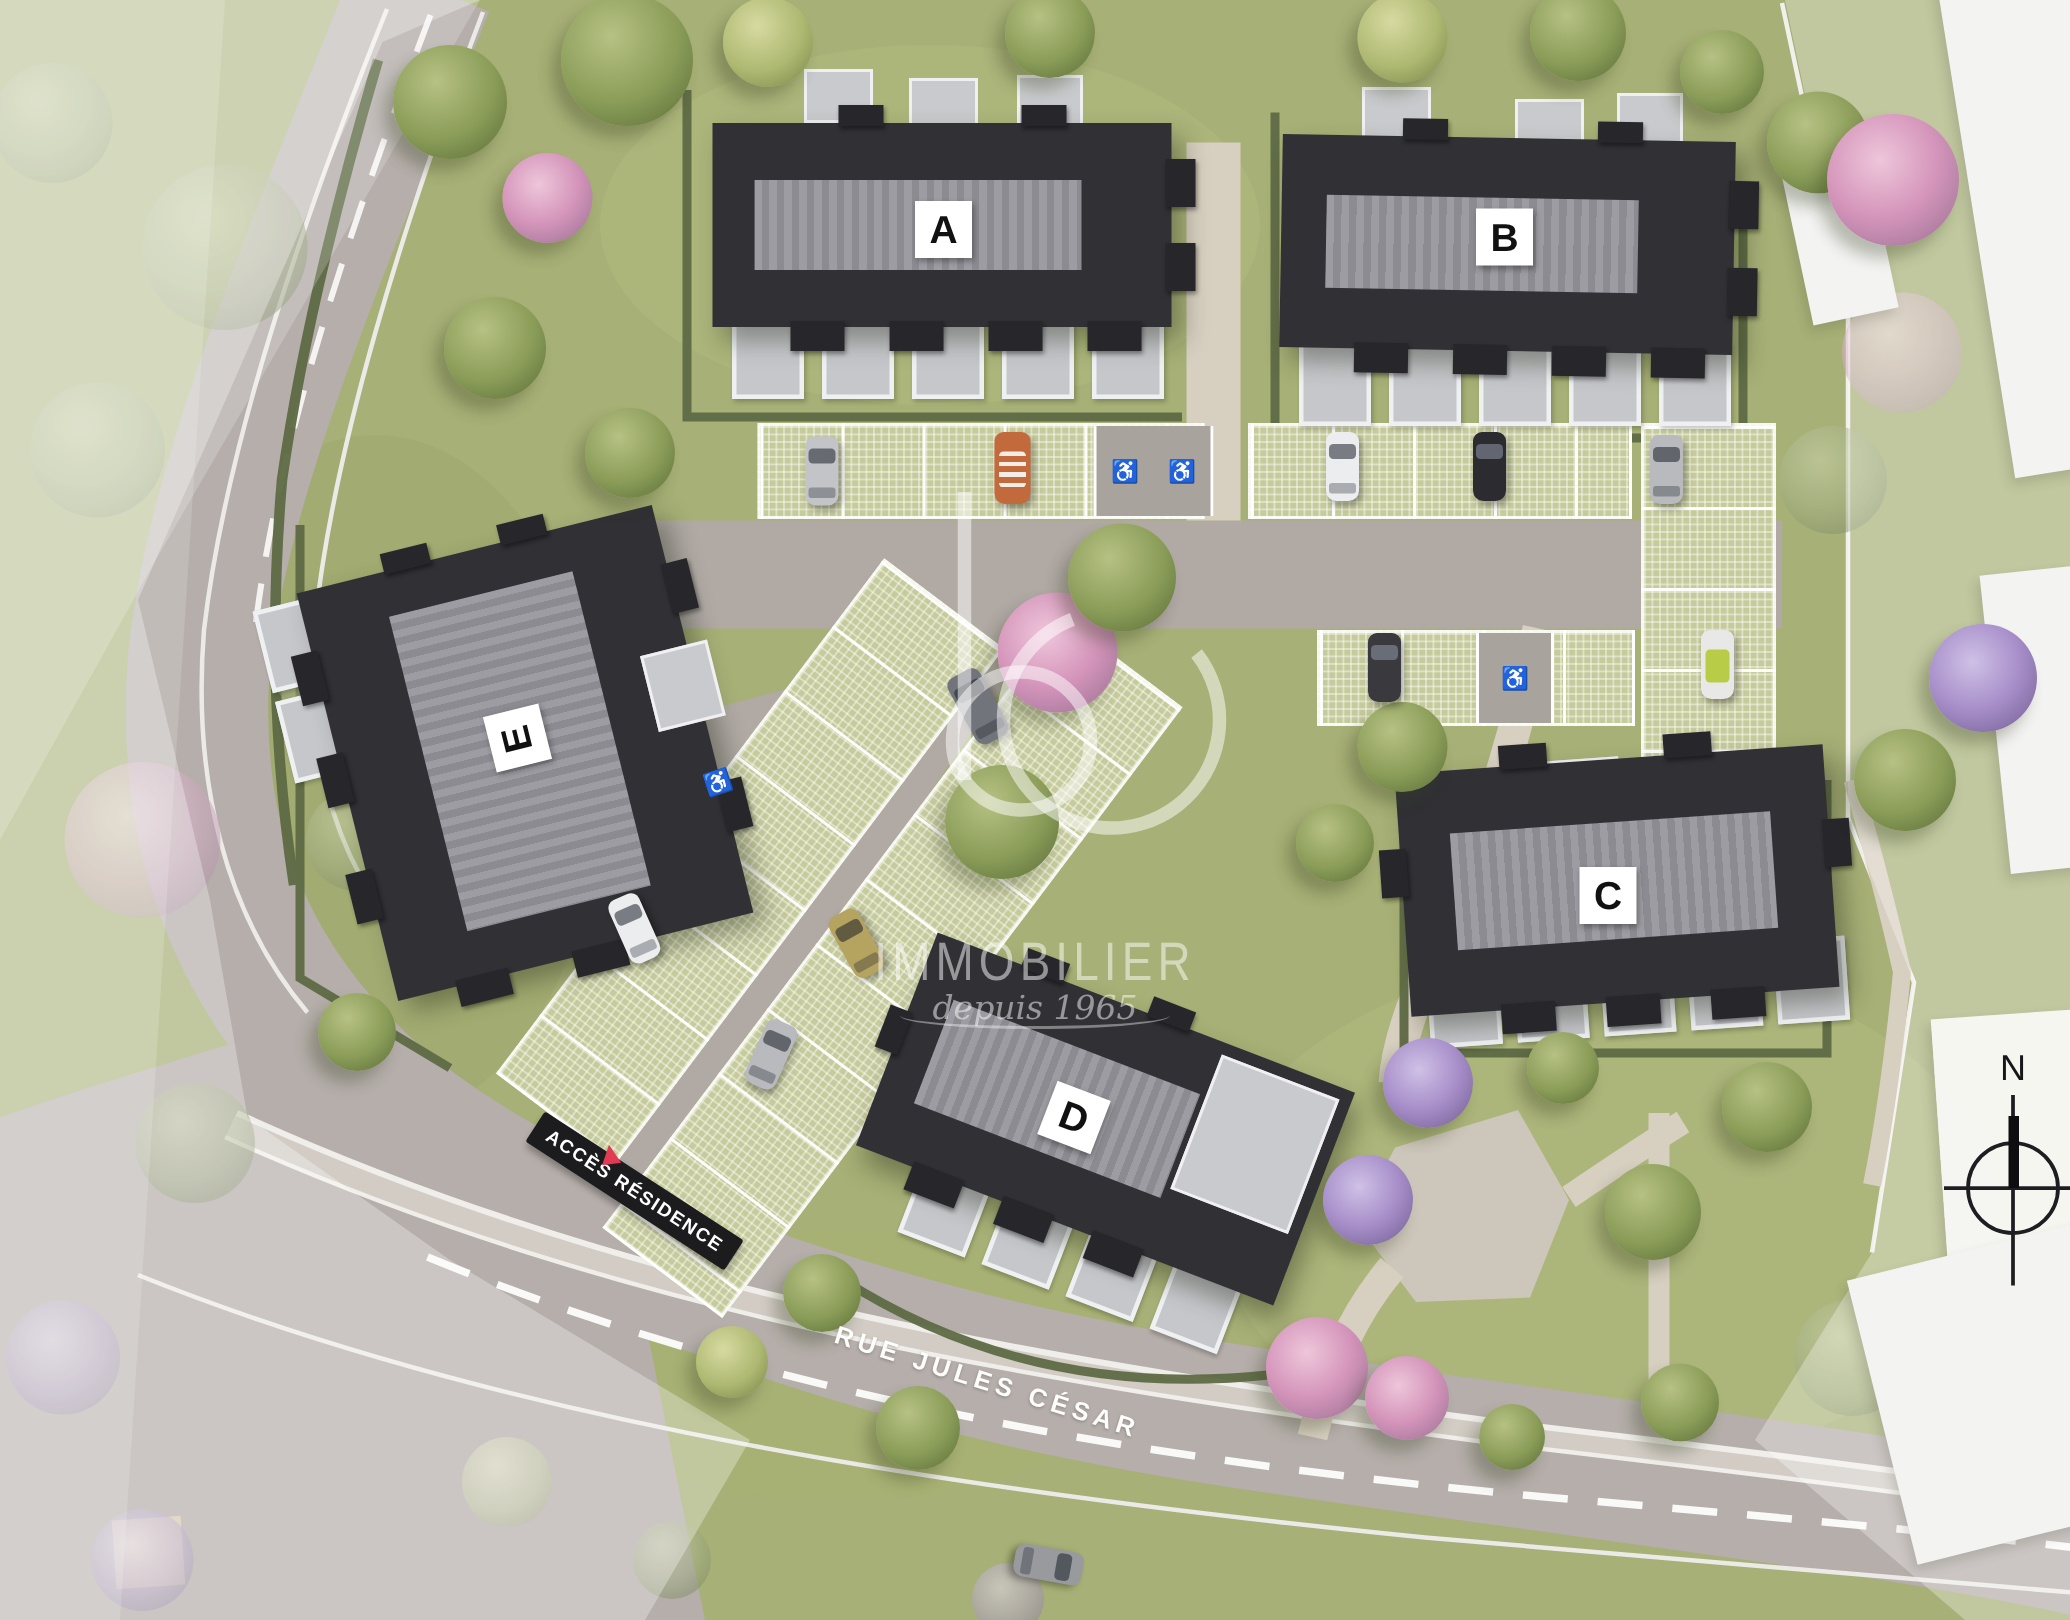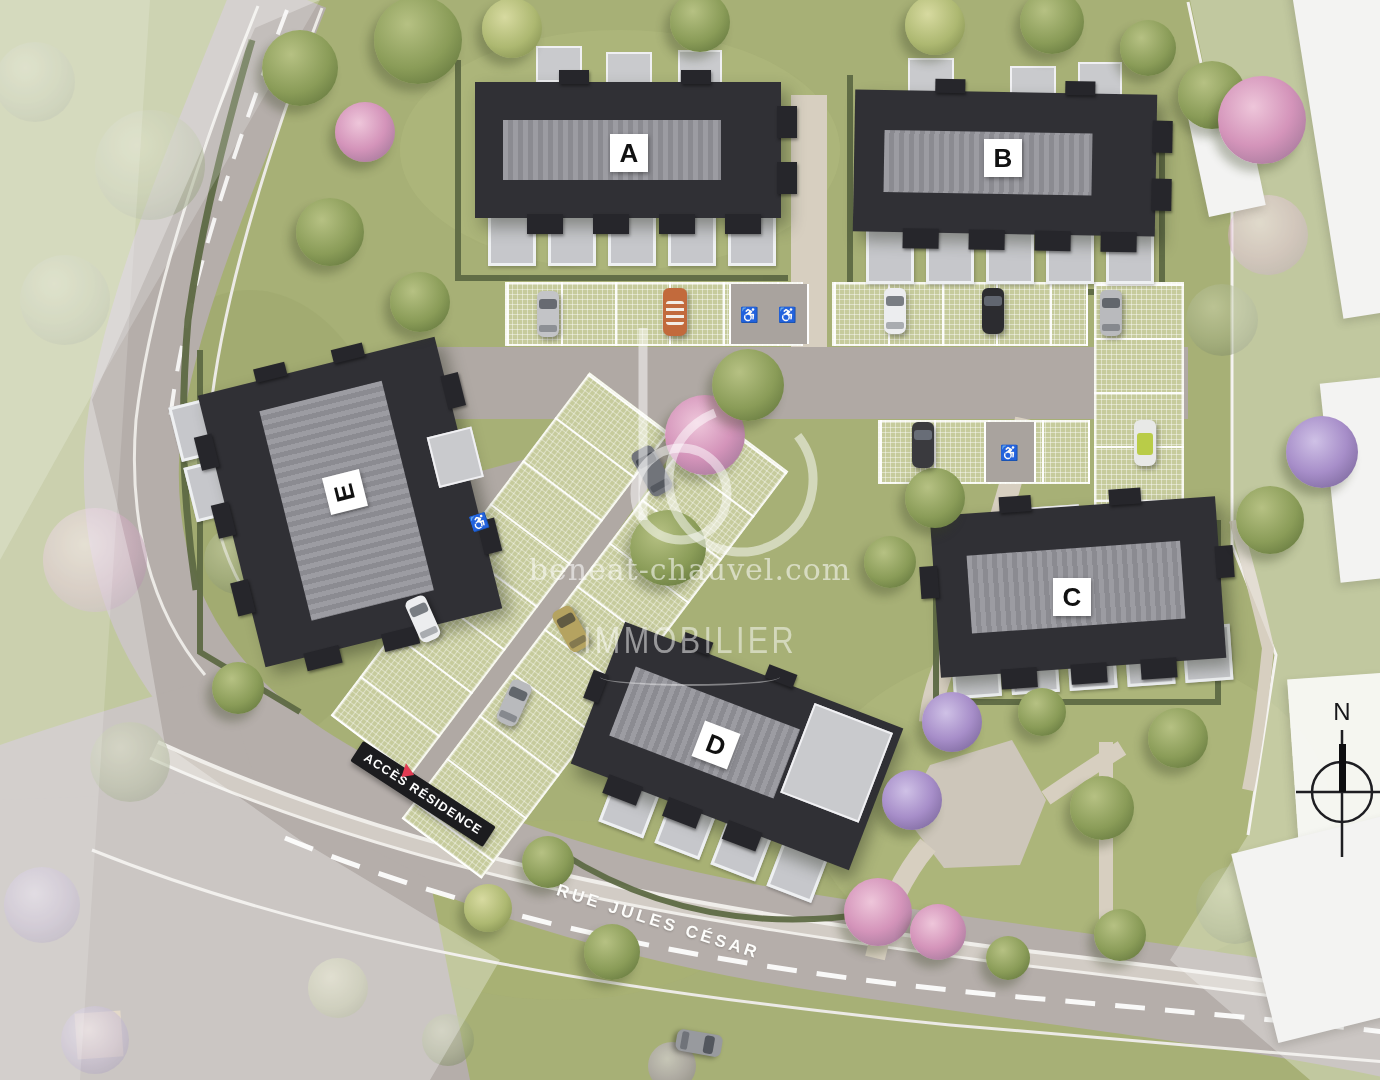--- a/index.html
+++ b/index.html
@@ -367,22 +367,22 @@
   <span class="tri" style="left:396px;top:758px;color:#e23a52">▲</span>
   <div class="street" style="left:552px;top:912px;transform:rotate(17.5deg)">RUE JULES CÉSAR</div>
 
   <svg width="260" height="250" viewBox="0 0 260 250" style="left:565px;top:322px;z-index:50">
     <g stroke="rgba(255,255,255,.5)" stroke-width="9" fill="none">
       <line x1="78" y1="6" x2="78" y2="198"></line>
       <circle cx="116" cy="172" r="46"></circle>
       <circle cx="176" cy="158" r="72" stroke-dasharray="360 93" transform="rotate(-38 176 158)"></circle>
     </g>
   </svg>
-  <div class="wm wm-site">beneat-chauvel.com</div>
   <div class="wm wm-brand">IMMOBILIER</div>
+  <div class="wm wm-tag">depuis 1965</div>
   <div class="wm-swash"></div>
 
   <svg width="92" height="175" viewBox="0 0 92 175" style="left:1296px;top:692px;z-index:52">
     <text x="46" y="28" text-anchor="middle" font-size="24" font-family="Liberation Sans, sans-serif" fill="#17171a">N</text>
     <g stroke="#1e1e22" stroke-width="2.5" fill="none">
       <line x1="46" y1="38" x2="46" y2="165"></line>
       <line x1="0" y1="100" x2="92" y2="100"></line>
       <circle cx="46" cy="100" r="30"></circle>
     </g>
     <rect x="43" y="52" width="7" height="48" fill="#0e0e10"></rect>

